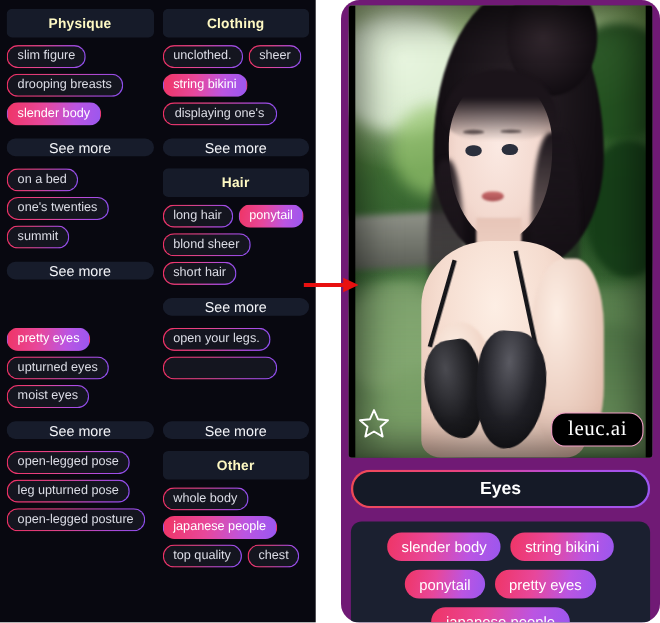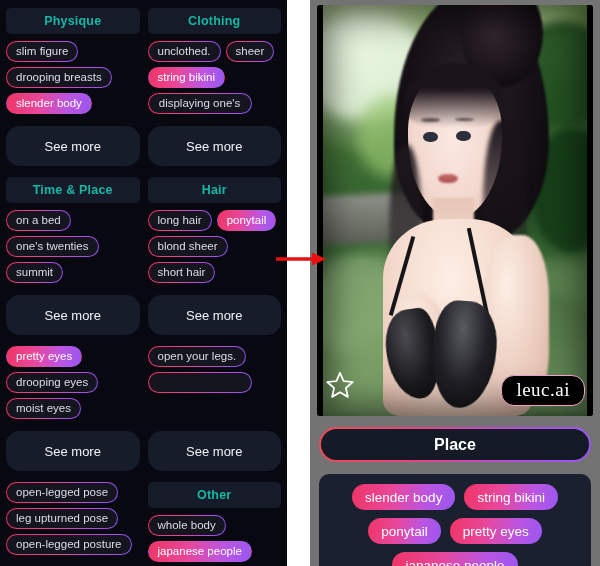--- a/index.html
+++ b/index.html
@@ -24,21 +24,21 @@
     column-gap: 8px;
     row-gap: 0px;
     padding: 8px 6px 0 6px;
   }
   .cat-block { width: 100%; overflow: hidden; }
   .cat-header {
     background: #161b29;
     border-radius: 5px;
     height: 26px;
     display: flex; align-items: center; justify-content: center;
-    color: #14b8a6;
+    color: #fef9c3;
     font-size: 12.5px;
     font-weight: bold;
     letter-spacing: .2px;
     margin-bottom: 7px;
   }
   .tag-wrap {
     display: flex; flex-wrap: wrap;
     gap: 5px 5px;
     height: 78px;
     overflow: hidden;
@@ -75,43 +75,44 @@
     justify-content: flex-start;
     height: auto;
     min-height: 21px;
     padding: 4px 9px;
     border-radius: 12px;
     line-height: 1.25;
     max-width: 108px;
   }
   .see-more {
     margin-top: 7px;
-    height: 40px;
+    height: 16px;
     background: #171c2b;
     border-radius: 14px;
     display: flex; align-items: center; justify-content: center;
     color: #f2f3f7;
     font-size: 13px;
     margin-bottom: 11px;
   }
 
   
   .arrow {
     position: absolute;
     left: 276px; top: 251px;
     width: 50px; height: 16px;
     z-index: 20;
   }
 
   
   .right-panel {
     position: absolute; left: 310px; top: 0;
     width: 290px; height: 566px;
-    background: #737373;
+    background: #701a75;
     overflow: hidden;
+    border-radius: 17px;
   }
   .photo-frame {
     position: relative;
     margin: 5px 7px 0 7px;
     height: 411px;
     border-radius: 3px;
     overflow: hidden;
     background: #0b2012;
   }
   .photo {
@@ -320,21 +321,20 @@
           <div class="cat-header">Clothing</div>
           <div class="tag-wrap">
             <div class="tag off">unclothed.</div>
             <div class="tag off">sheer</div>
             <div class="tag on">string bikini</div>
             <div class="tag off" style="min-width: 104px;">displaying one's</div>
           </div>
           <div class="see-more">See more</div>
         </div>
         <div class="cat-block">
-          <div class="cat-header">Time &amp; Place</div>
           <div class="tag-wrap">
             <div class="tag off">on a bed</div>
             <div class="tag off">one's twenties</div>
             <div class="tag off">summit</div>
             <div class="tag off">just out of the bath</div>
           </div>
           <div class="see-more">See more</div>
         </div>
         <div class="cat-block">
           <div class="cat-header">Hair</div>
@@ -342,21 +342,21 @@
             <div class="tag off">long hair</div>
             <div class="tag on">ponytail</div>
             <div class="tag off">blond sheer</div>
             <div class="tag off">short hair</div>
           </div>
           <div class="see-more">See more</div>
         </div>
         <div class="cat-block">
           <div class="tag-wrap">
             <div class="tag on">pretty eyes</div>
-            <div class="tag off">drooping eyes</div>
+            <div class="tag off">upturned eyes</div>
             <div class="tag off">moist eyes</div>
           </div>
           <div class="see-more">See more</div>
         </div>
         <div class="cat-block">
           <div class="tag-wrap">
             <div class="tag off">open your legs.</div>
             <div class="tag off" style="min-width: 104px;"></div>
           </div>
           <div class="see-more">See more</div>
@@ -421,21 +421,21 @@
       <div class="photo-edge-l"></div>
       <div class="photo-edge-r"></div>
 
       <svg class="star-icon" viewBox="0 0 24 24">
         <path d="M12 2.2 L14.9 8.9 L22.2 9.6 L16.7 14.4 L18.3 21.5 L12 17.8 L5.7 21.5 L7.3 14.4 L1.8 9.6 L9.1 8.9 Z" fill="none" stroke="#ffffff" stroke-width="1.4" stroke-linejoin="round"></path>
       </svg>
 
       <div class="watermark">leuc.ai</div>
     </div>
 
-    <div class="close-btn">Place</div>
+    <div class="close-btn">Eyes</div>
 
     <div class="sel-box" id="sel-box">
         <div class="sel-tag">slender body</div>
         <div class="sel-tag">string bikini</div>
         <div class="sel-tag">ponytail</div>
         <div class="sel-tag">pretty eyes</div>
         <div class="sel-tag">japanese people</div>
       </div>
   </div>
 

